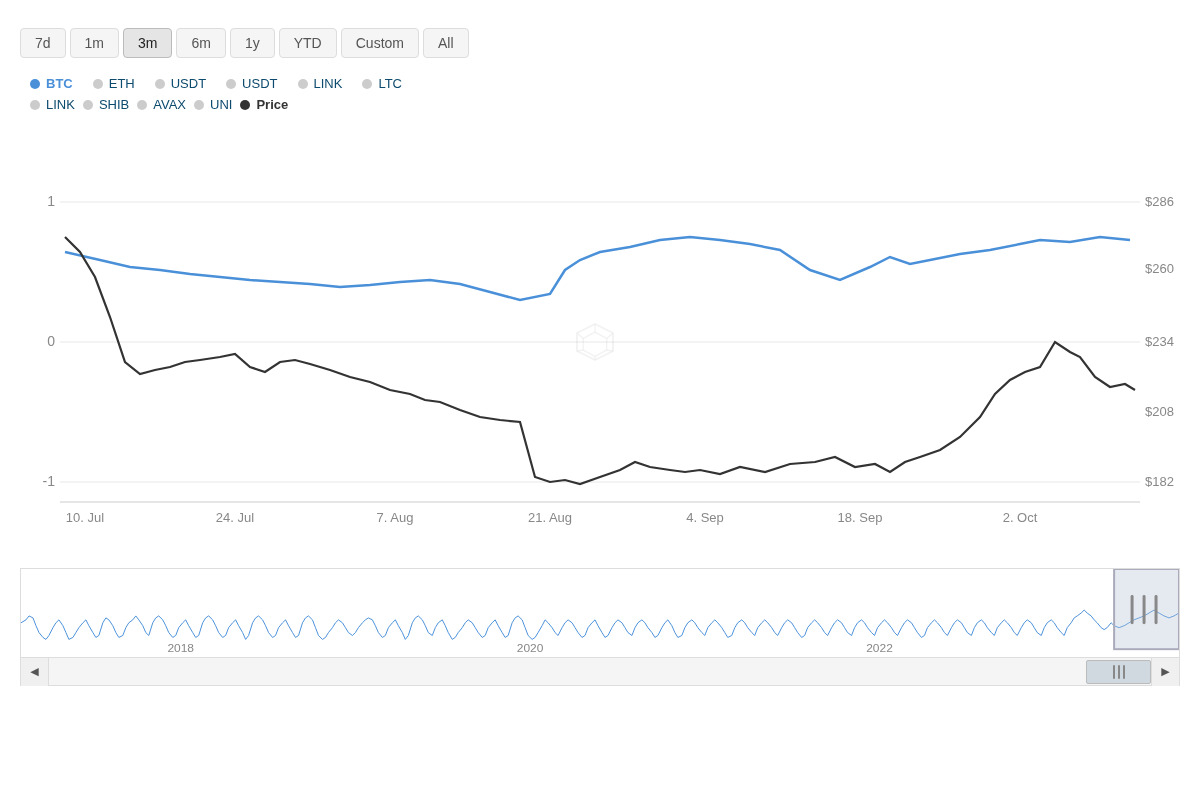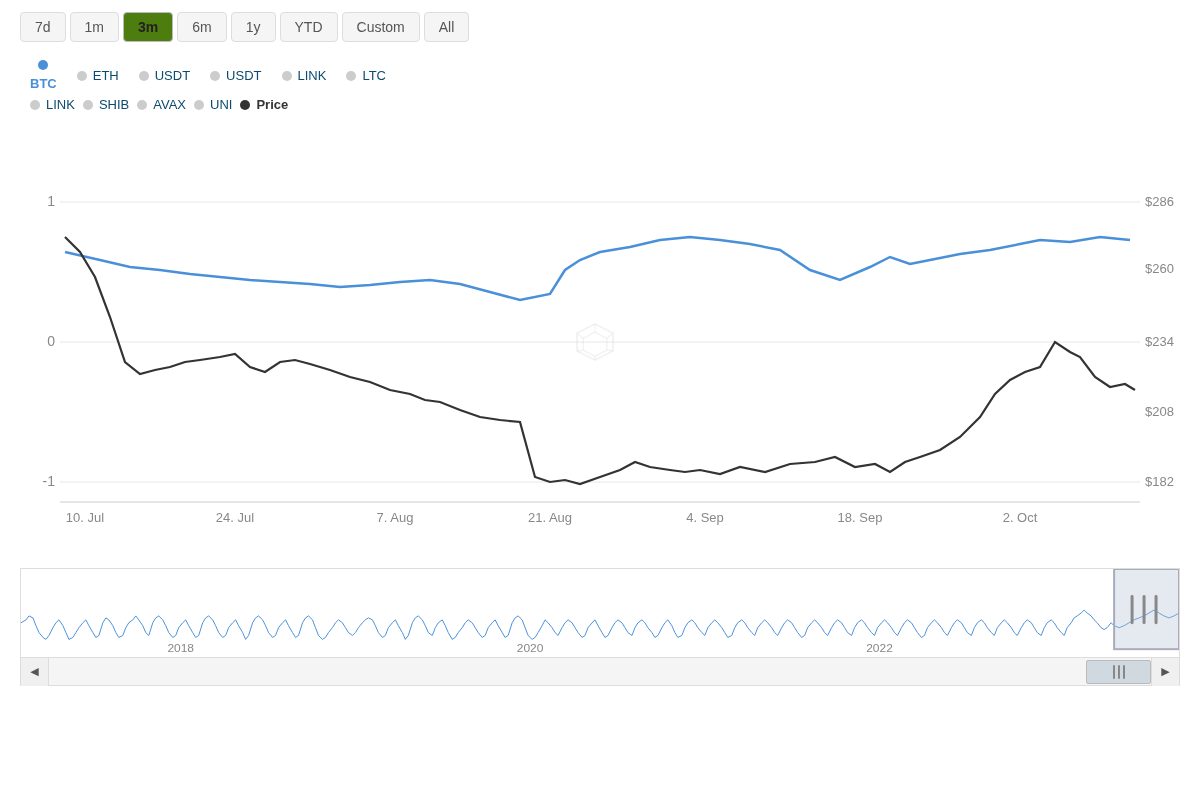--- a/index.html
+++ b/index.html
@@ -8,64 +8,63 @@
       font-family: Arial, sans-serif;
       width: 1200px;
       height: 800px;
       overflow: hidden;
     }
 
     .container {
       width: 1200px;
       height: 800px;
       background: #fff;
-      padding: 12px 20px 10px 20px;
+      padding: 28px 20px 10px 20px;
     }
 
     
     .time-buttons {
       display: flex;
       align-items: center;
       gap: 4px;
       margin-bottom: 18px;
     }
     .time-btn {
       padding: 6px 14px;
       border: 1px solid #ddd;
       border-radius: 4px;
       background: #f5f5f5;
       cursor: pointer;
       font-size: 14px;
       color: #555;
     }
     .time-btn.active {
-      font-weight: bold;
+      font-weight: normal;
       color: #222;
-      background: #4d7c0f;
+      background: #e5e5e5;
       border-color: #bbb;
     }
 
     
     .legend {
       display: flex;
       flex-wrap: wrap;
       gap: 6px 20px;
       margin-bottom: 10px;
       padding-left: 10px;
     }
     .legend-item {
       display: flex;
       align-items: center;
       gap: 6px;
       font-size: 13px;
       color: #0c4a6e;
     }
     .legend-item.active-legend {
       color: #4a90d9;
-      flex-direction: column;
     }
     .legend-item.price-legend {
       color: #333;
       justify-content: center;
     }
     .legend-dot {
       width: 10px;
       height: 10px;
       border-radius: 50%;
       background: #ccc;

